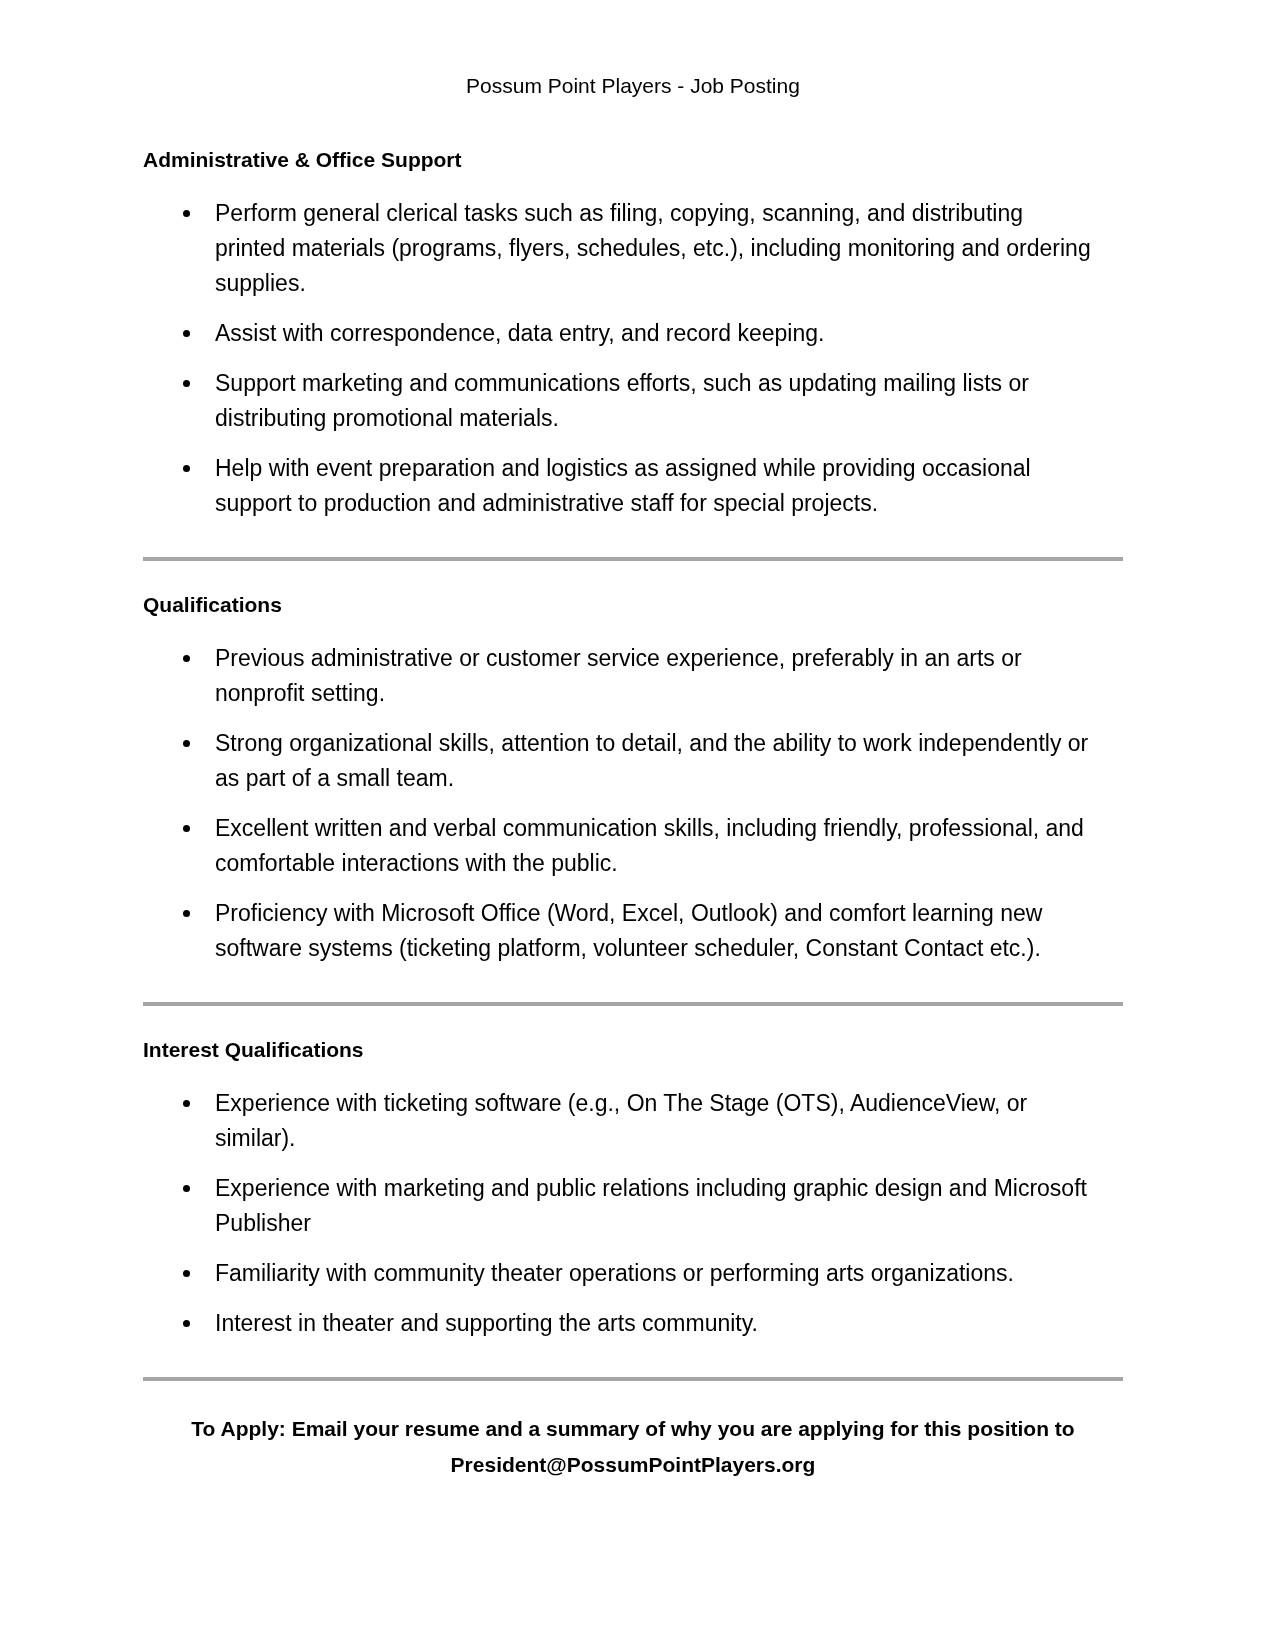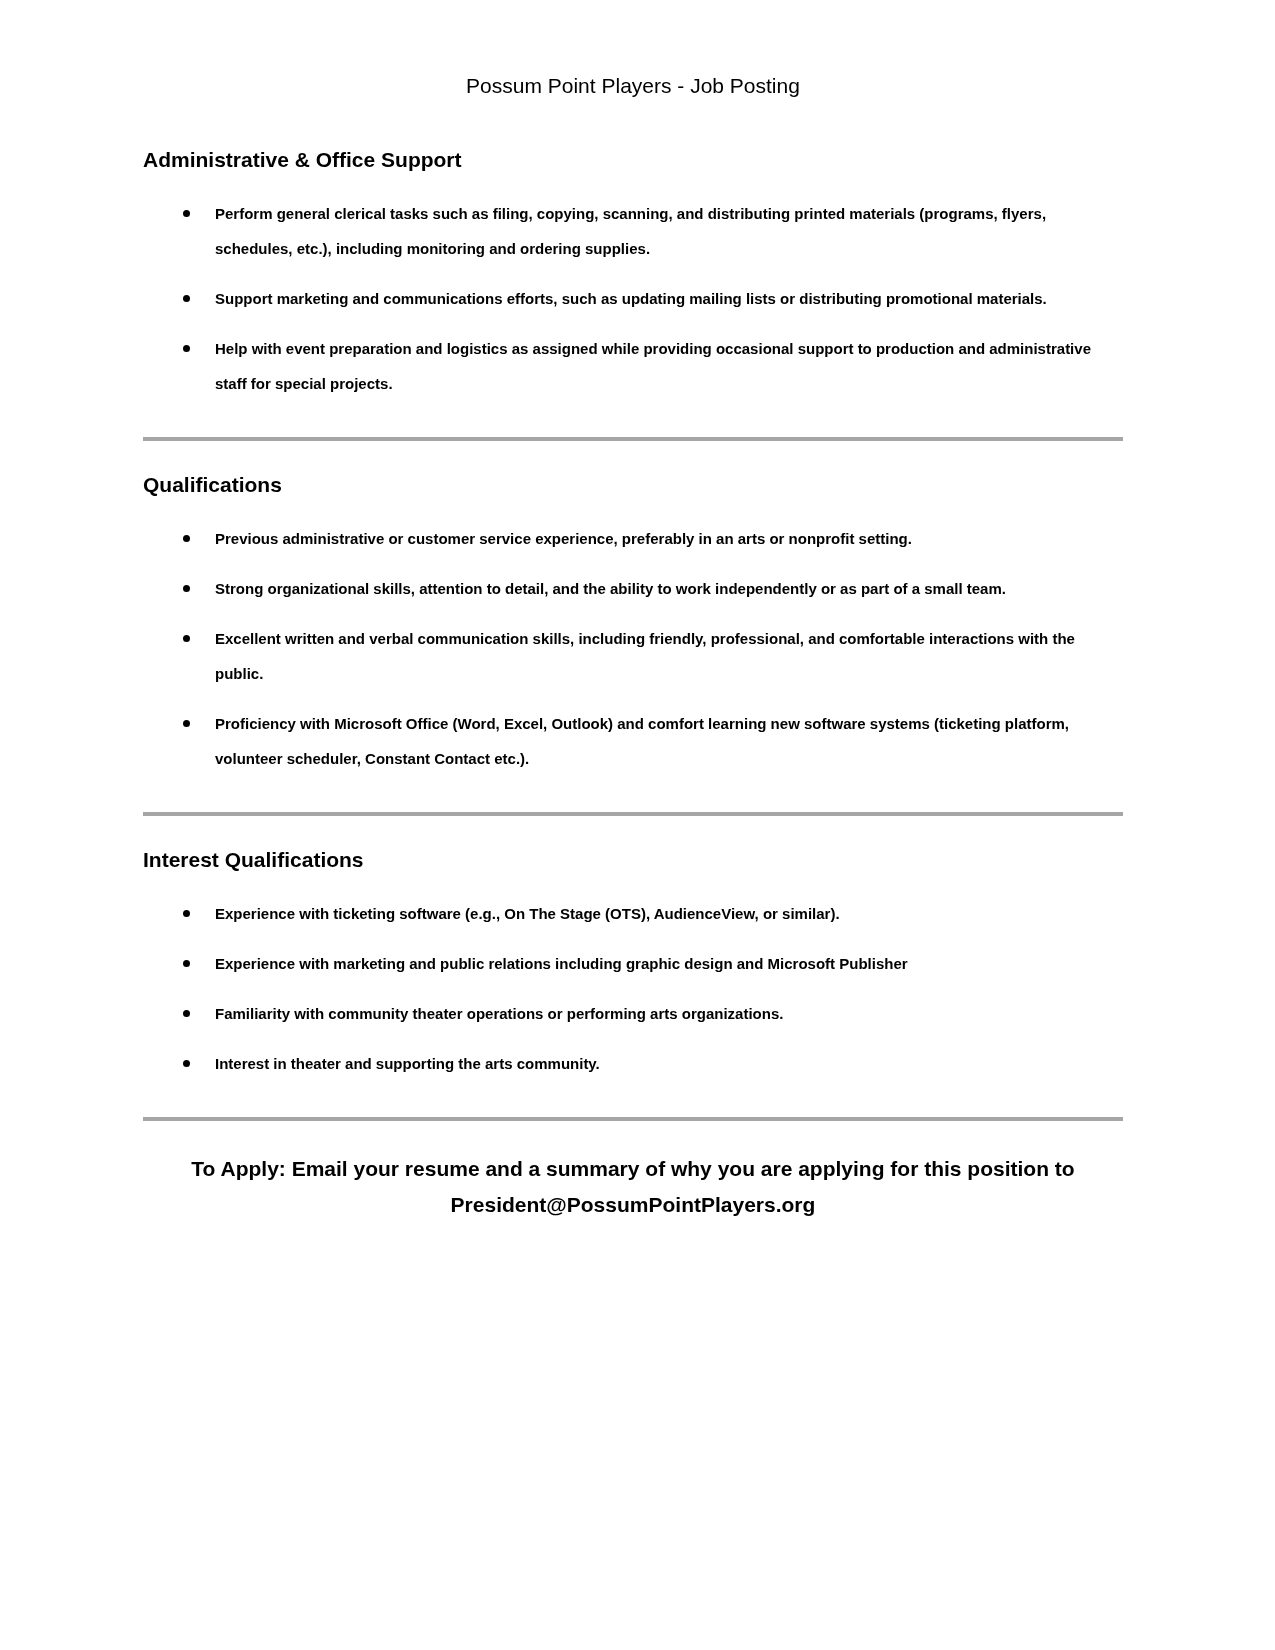--- a/index.html
+++ b/index.html
@@ -31,25 +31,24 @@
     line-height: 28px;
     margin-bottom: 22px;
   }
   ul.bullet-list {
     list-style: none;
     margin: 0 0 6px 38px;
   }
   ul.bullet-list li {
     position: relative;
     padding-left: 34px;
-    font-size: 15px;
+    font-size: 23px;
     line-height: 35px;
     margin-bottom: 15px;
     max-width: 912px;
-    font-weight: bold;
   }
   .dot {
     position: absolute;
     left: 2px;
     top: 14px;
     width: 7px;
     height: 7px;
     border-radius: 50%;
     background: #000000;
     display: inline-block;
@@ -75,20 +74,24 @@
 <div class="page">
 
   <p class="doc-title">Possum Point Players - Job Posting</p>
 
   <section>
     <h2 class="section-heading">Administrative &amp; Office Support</h2>
     <ul class="bullet-list">
       <li>
         <span class="dot"></span>
         <span>Perform general clerical tasks such as filing, copying, scanning, and distributing printed materials (programs, flyers, schedules, etc.), including monitoring and ordering supplies.</span>
+      </li>
+      <li>
+        <span class="dot"></span>
+        <span>Assist with correspondence, data entry, and record keeping.</span>
       </li>
       <li>
         <span class="dot"></span>
         <span>Support marketing and communications efforts, such as updating mailing lists or distributing promotional materials.</span>
       </li>
       <li>
         <span class="dot"></span>
         <span>Help with event preparation and logistics as assigned while providing occasional support to production and administrative staff for special projects.</span>
       </li>
     </ul>

